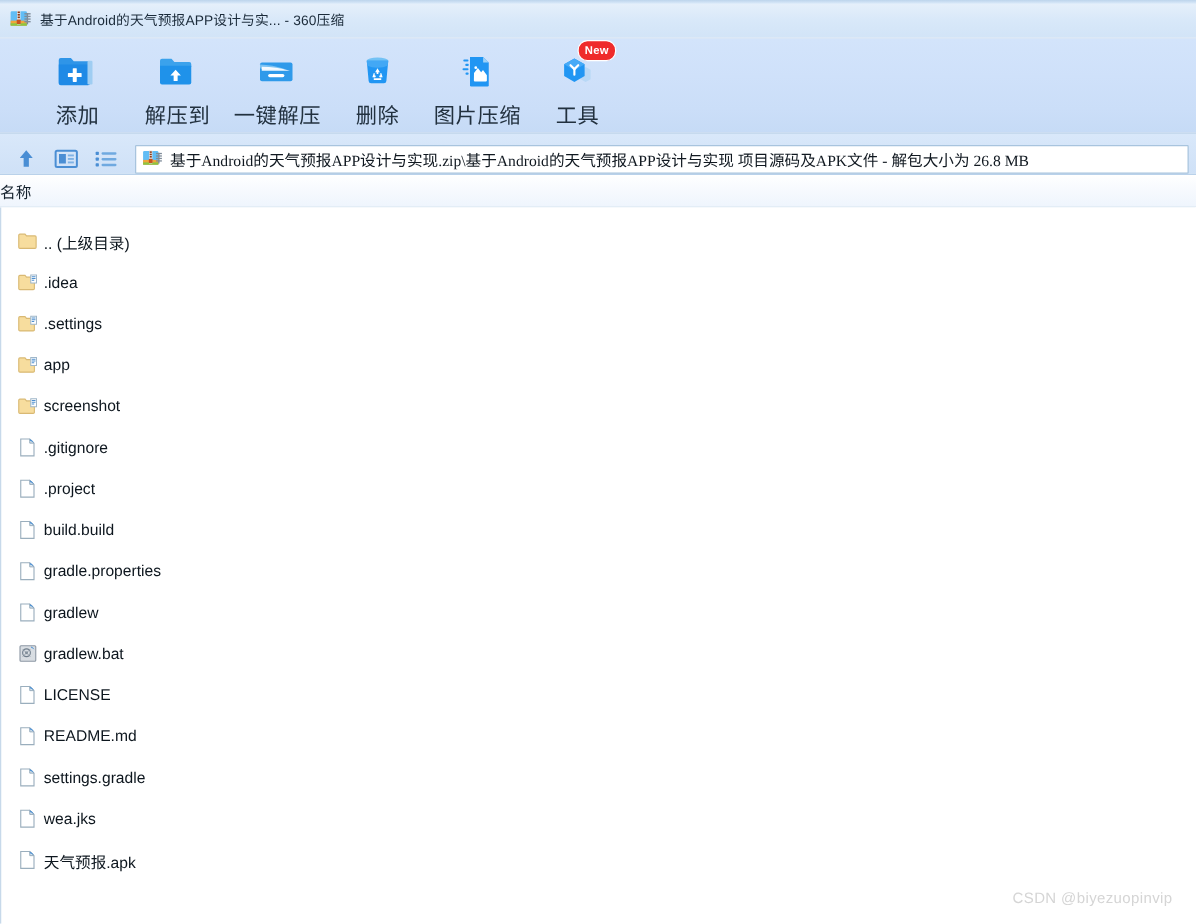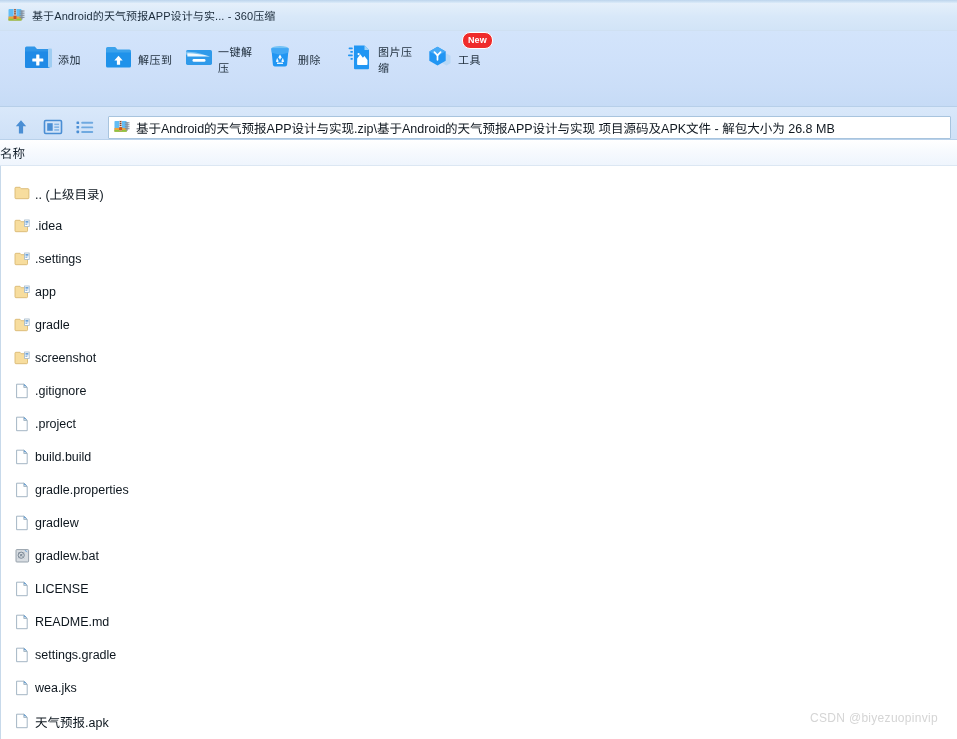--- a/index.html
+++ b/index.html
@@ -67,34 +67,34 @@
     display: flex;
     align-items: flex-start;
     padding-left: 22px;
     box-sizing: border-box;
     position: relative;
   }
   .tool-btn {
     width: 80px;
     padding-top: 8px;
     display: flex;
-    flex-direction: row;
+    flex-direction: column;
     align-items: center;
     cursor: default;
     position: relative;
     user-select: none;
   }
   .tool-ico {
     width: 36px;
     height: 36px;
     position: relative;
     margin-bottom: 3px;
   }
   .tool-label {
-    font-size: 11px;
+    font-size: 17px;
     color: #22313f;
     letter-spacing: 0.5px;
   }
   .new-badge {
     position: absolute;
     top: 1px;
     right: 9px;
     background: #ef2b2b;
     color: #ffffff;
     font-size: 9px;
@@ -109,20 +109,21 @@
   
   #path-bar {
     height: 33px;
     flex: 0 0 33px;
     background: linear-gradient(to bottom, #d9e8fa 0%, #cfe1f7 100%);
     border-bottom: 1px solid #b9d1ea;
     display: flex;
     align-items: center;
     padding: 8px 6px 0 10px;
     box-sizing: border-box;
+    font-family: Liberation Serif, serif;
   }
   .nav-ico {
     width: 22px;
     height: 20px;
     margin-right: 10px;
     position: relative;
     flex: 0 0 22px;
     cursor: default;
   }
   #path-field {
@@ -444,32 +445,20 @@
       <div class="file-row">
         <span class="file-ico">
           <svg width="17" height="16" viewBox="0 0 17 16">
             <path d="M1 3.2a.9.9 0 0 1 .9-.9h4.1l1.2 1.4H12.6a.9.9 0 0 1 .9.9v8.2a.9.9 0 0 1-.9.9H1.9a.9.9 0 0 1-.9-.9z" fill="#f7dd9e" stroke="#d9b973" stroke-width="0.9"></path>
             <rect x="10.6" y="2.0" width="4.6" height="6.4" fill="#ffffff" stroke="#9fb6c9" stroke-width="0.8"></rect>
             <rect x="11.4" y="3.0" width="3" height="0.8" fill="#4d8fd0"></rect>
             <rect x="11.4" y="4.4" width="3" height="0.8" fill="#4d8fd0"></rect>
             <rect x="11.4" y="5.8" width="2" height="0.8" fill="#4d8fd0"></rect>
           </svg>
         </span>
-        <span class="file-name">gradle</span>
-      </div>
-      <div class="file-row">
-        <span class="file-ico">
-          <svg width="17" height="16" viewBox="0 0 17 16">
-            <path d="M1 3.2a.9.9 0 0 1 .9-.9h4.1l1.2 1.4H12.6a.9.9 0 0 1 .9.9v8.2a.9.9 0 0 1-.9.9H1.9a.9.9 0 0 1-.9-.9z" fill="#f7dd9e" stroke="#d9b973" stroke-width="0.9"></path>
-            <rect x="10.6" y="2.0" width="4.6" height="6.4" fill="#ffffff" stroke="#9fb6c9" stroke-width="0.8"></rect>
-            <rect x="11.4" y="3.0" width="3" height="0.8" fill="#4d8fd0"></rect>
-            <rect x="11.4" y="4.4" width="3" height="0.8" fill="#4d8fd0"></rect>
-            <rect x="11.4" y="5.8" width="2" height="0.8" fill="#4d8fd0"></rect>
-          </svg>
-        </span>
         <span class="file-name">screenshot</span>
       </div>
       <div class="file-row">
         <span class="file-ico">
           <svg width="17" height="16" viewBox="0 0 17 16">
             <path d="M2.6 1.2h7.2l3.4 3.3v10.2H2.6z" fill="#ffffff" stroke="#9aaebd" stroke-width="0.9"></path>
             <path d="M9.8 1.2l3.4 3.3H9.8z" fill="#cfe0ee" stroke="#9aaebd" stroke-width="0.8"></path>
             <path d="M9.9 1.4c1.3.3 2.5 1.3 3.1 2.7-.9-.8-1.9-1.3-3.1-1.5z" fill="#4f93d6"></path>
           </svg>
         </span>

